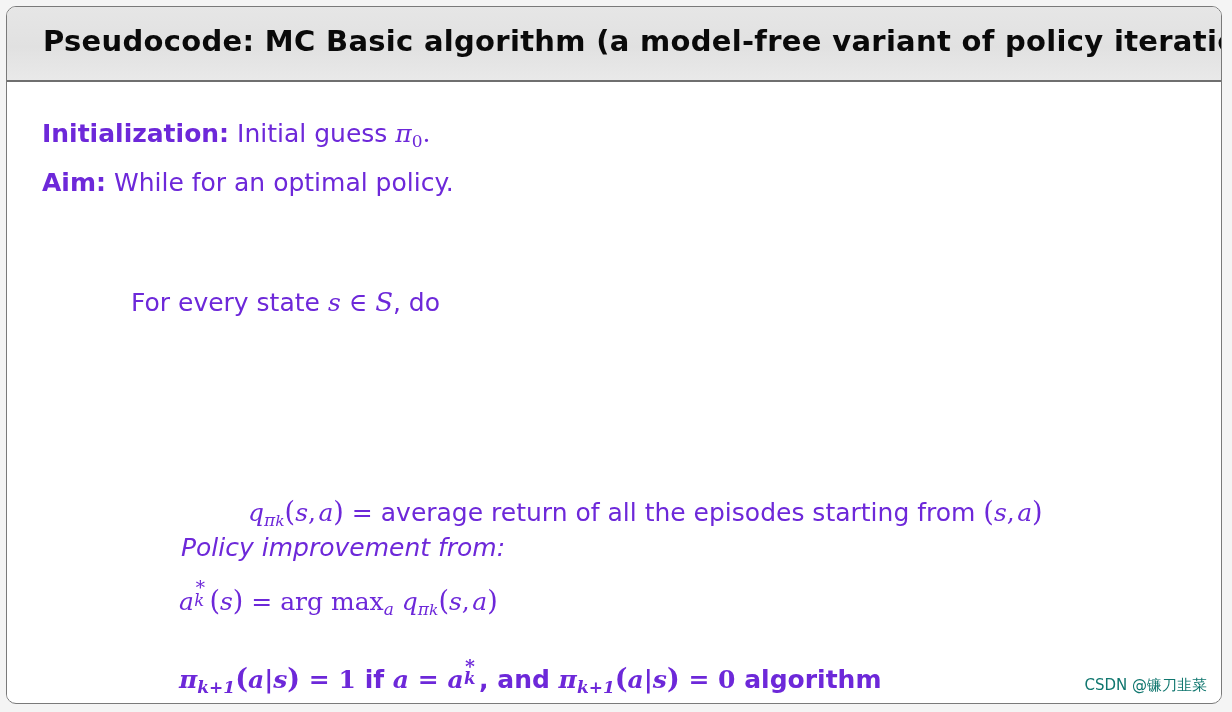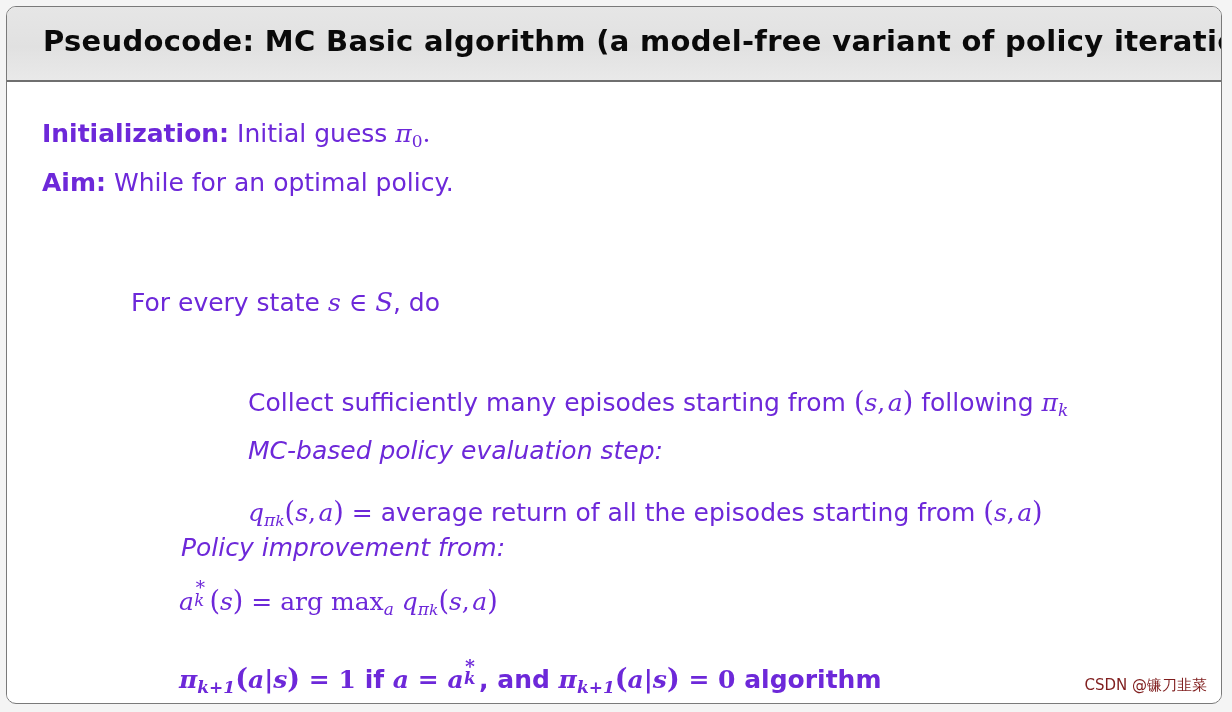--- a/index.html
+++ b/index.html
@@ -136,21 +136,21 @@
     font-family: "DejaVu Serif", serif;
     font-style: italic;
   }
 
   .watermark {
     position: absolute;
     right: 14px;
     bottom: 6px;
     font-family: "DejaVu Sans", sans-serif;
     font-size: 15px;
-    color: #7f1d1d;
+    color: #0f766e;
     white-space: nowrap;
   }
 </style>
 </head>
 <body>
 
 <div class="pseudocode-box">
 
   <div class="box-header">
     <div class="box-title">Pseudocode: MC Basic algorithm (a model-free variant of policy iteration)</div>
@@ -171,30 +171,21 @@
 
 
     <div class="line" style="left:105px; top:207px;margin-left:19px;">
       <span>For every state</span>
       <span class="m">s</span>
       <span class="mr">∈</span>
       <span class="cal">𝑆</span><span>, do</span>
     </div>
 
 
-    <div class="line" style="left:241px; top:306px;">
-      <span>Collect sufficiently many episodes starting from</span>
-      <span class="paren">(</span><span class="m">s</span><span class="mr">,</span> <span class="m">a</span><span class="paren">)</span>
-      <span>following</span>
-      <span class="m">π</span><span class="sub">k</span>
-    </div>
-
-    <div class="line" style="left:241px; top:356px;">
-      <span class="italic-head">MC-based policy evaluation step:</span>
-    </div>
+
 
     <div class="line" style="left:241px; top:416px;">
       <span class="m">q</span><span class="sub">π</span><span class="subsub">k</span><span class="paren">(</span><span class="m">s</span><span class="mr">,</span> <span class="m">a</span><span class="paren">)</span>
       <span class="mr">=</span>
       <span>average return of all the episodes starting from</span>
       <span class="paren">(</span><span class="m">s</span><span class="mr">,</span> <span class="m">a</span><span class="paren">)</span>
     </div>
 
     <div class="line" style="left:174px; top:453px;">
       <span class="italic-head">Policy improvement from:</span>

